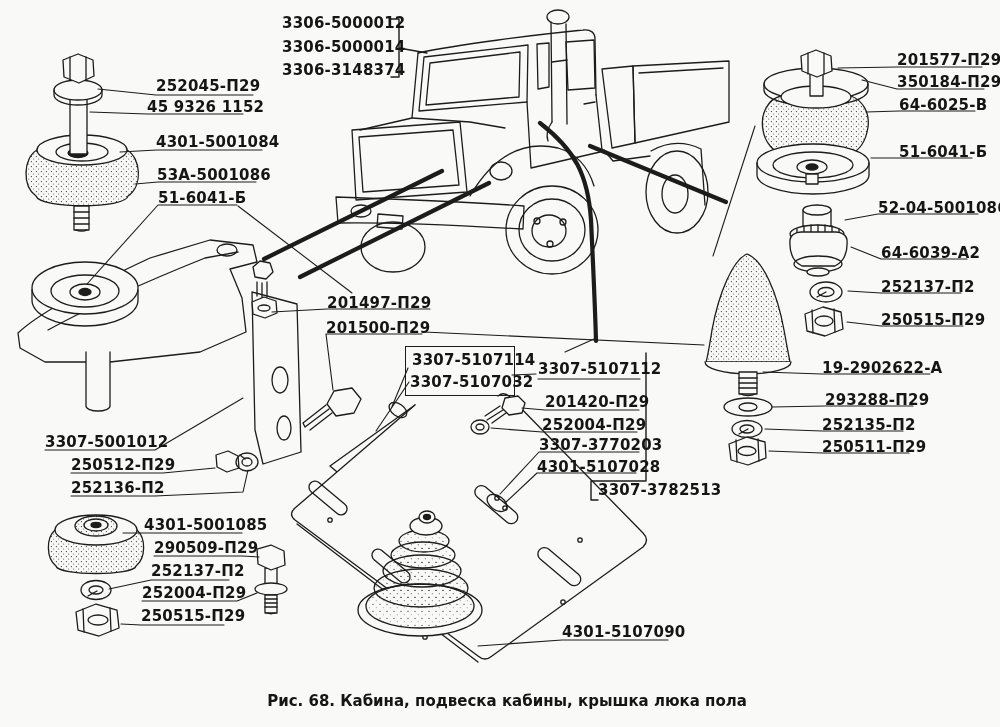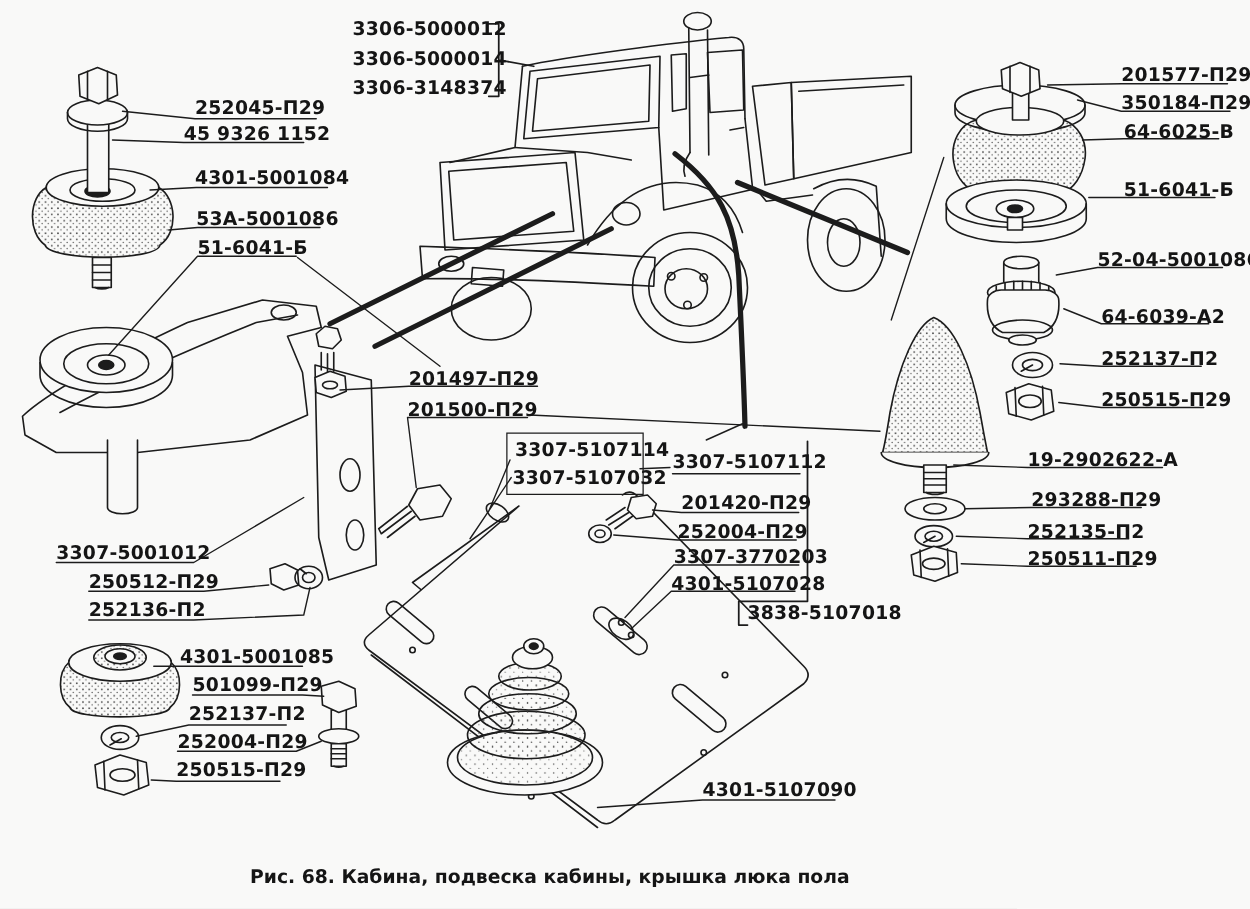--- a/index.html
+++ b/index.html
@@ -5,21 +5,21 @@
   html,body{margin:0;padding:0;background:#e8e8e8;}
   #page{position:relative;width:1000px;height:727px;background:#f9f9f8;overflow:hidden;
         font-family:"DejaVu Sans","Liberation Sans",sans-serif;}
   #art{position:absolute;left:0;top:0;z-index:1;}
   .lbl{position:absolute;z-index:4;white-space:nowrap;font-weight:700;
        font-size:15px;letter-spacing:.2px;color:#151515;line-height:16px;}
   .lbl-box{position:absolute;z-index:3;border:1.6px solid #1c1c1c;background:transparent;}
   #watermark{position:absolute;z-index:2;left:287px;top:312px;font-size:92px;font-weight:700;
        letter-spacing:1px;color:rgba(190,190,190,0.12);-webkit-text-stroke:1.8px rgba(145,145,145,0.85);
        font-family:"DejaVu Sans",sans-serif;pointer-events:none;}
-  #caption{position:absolute;z-index:4;left:200px;top:692px;width:582px;
+  #caption{position:absolute;z-index:4;left:216px;top:692px;width:582px;text-align:center;
        font-weight:700;font-size:15px;color:#151515;}
 </style>
 </head>
 <body>
 
 <div id="page">
 
 <svg id="art" width="1000" height="727" viewBox="0 0 1000 727" fill="none" stroke="#1c1c1c" stroke-width="1.3" stroke-linecap="round" stroke-linejoin="round">
   <defs>
     <pattern id="stip" patternUnits="userSpaceOnUse" width="5" height="5">
@@ -328,26 +328,26 @@
 <div class="lbl" style="left:822px;top:439px">250511-П29</div>
 <div class="lbl" style="left:327px;top:295px">201497-П29</div>
 <div class="lbl" style="left:326px;top:320px">201500-П29</div>
 <div class="lbl" style="left:412px;top:352px">3307-5107114</div>
 <div class="lbl" style="left:410px;top:374px">3307-5107032</div>
 <div class="lbl" style="left:538px;top:361px">3307-5107112</div>
 <div class="lbl" style="left:545px;top:394px">201420-П29</div>
 <div class="lbl" style="left:542px;top:417px">252004-П29</div>
 <div class="lbl" style="left:539px;top:437px">3307-3770203</div>
 <div class="lbl" style="left:537px;top:459px">4301-5107028</div>
-<div class="lbl" style="left:598px;top:482px">3838-5107018</div>
+<div class="lbl" style="left:598px;top:482px">3307-3782513</div>
 <div class="lbl" style="left:45px;top:434px">3307-5001012</div>
 <div class="lbl" style="left:71px;top:457px">250512-П29</div>
 <div class="lbl" style="left:71px;top:480px">252136-П2</div>
 <div class="lbl" style="left:144px;top:517px">4301-5001085</div>
-<div class="lbl" style="left:154px;top:540px">501099-П29</div>
+<div class="lbl" style="left:154px;top:540px">290509-П29</div>
 <div class="lbl" style="left:151px;top:563px">252137-П2</div>
 <div class="lbl" style="left:142px;top:585px">252004-П29</div>
 <div class="lbl" style="left:141px;top:608px">250515-П29</div>
 <div class="lbl" style="left:562px;top:624px">4301-5107090</div>
 
 <div id="caption">Рис. 68. Кабина, подвеска кабины, крышка люка пола</div>
 
 </div>
 
 </body></html>

